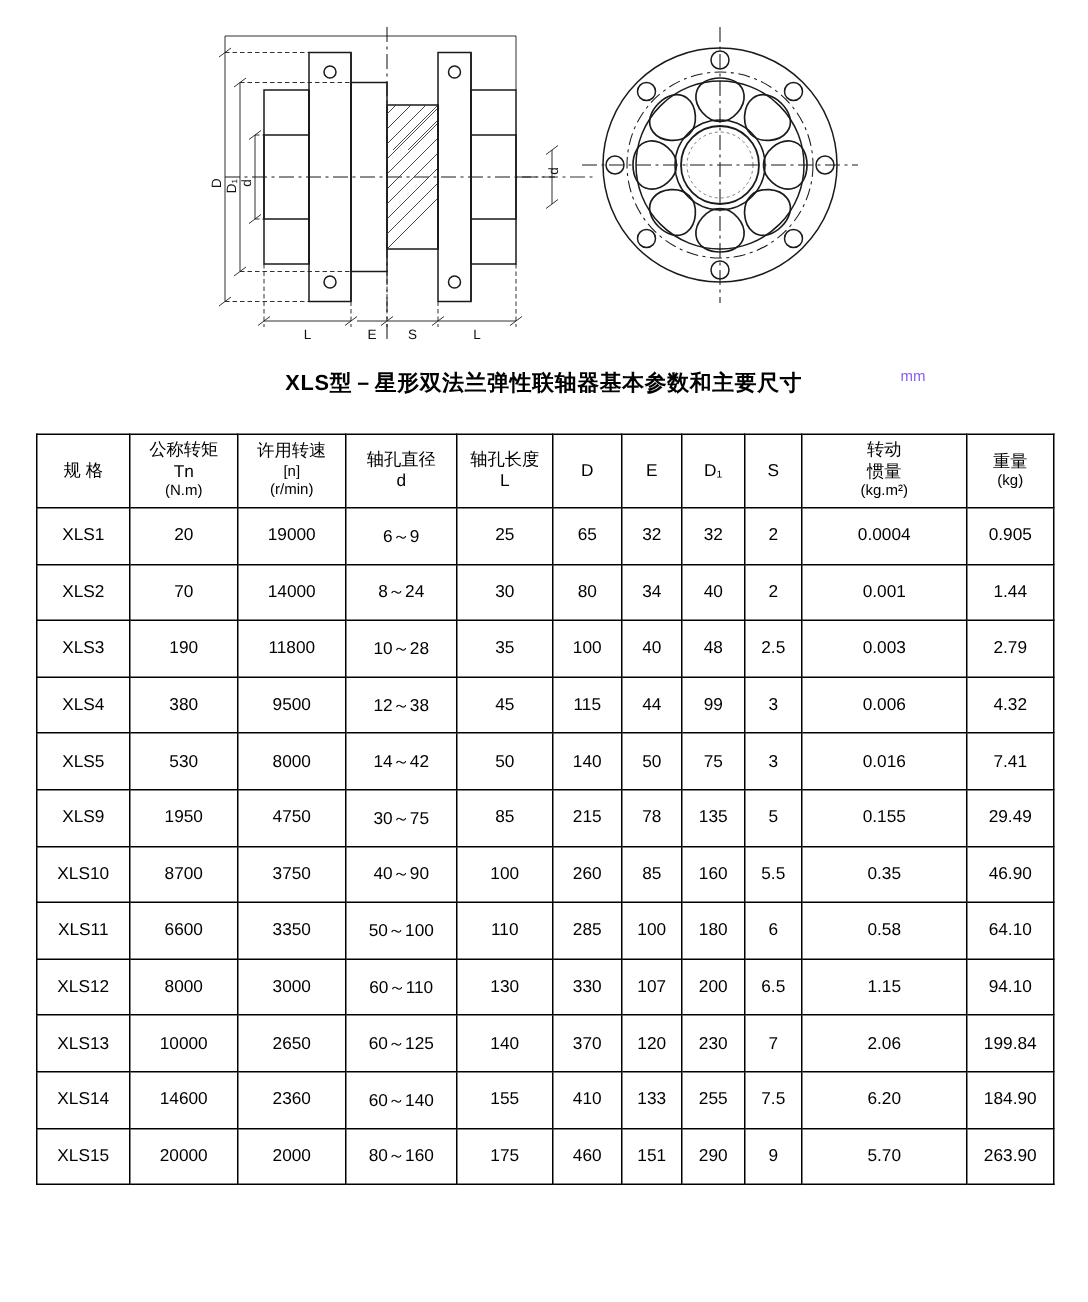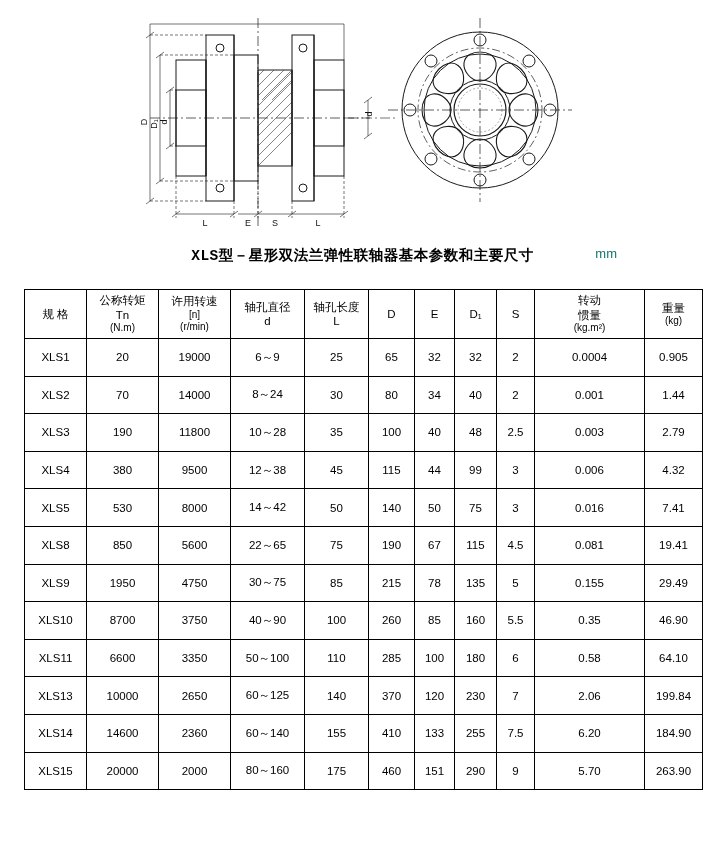--- a/index.html
+++ b/index.html
@@ -37,28 +37,27 @@
     height: 34px;
     text-align: center;
   }
   .title-text {
     font-size: 14.5px;
     font-weight: bold;
     letter-spacing: 0.5px;
     color: #000;
     display: inline-block;
     padding-top: 6px;
-    font-family: Liberation Mono, monospace;
   }
   .unit-text {
     position: absolute;
     right: 108px;
     top: 6px;
-    font-size: 13px;
-    color: #0f766e;
+    font-size: 10px;
+    color: #8b5cf6;
   }
 
   
   .table-wrap {
     position: absolute;
     left: 24px;
     top: 289px;
     width: 678px;
   }
   table.spec {
@@ -385,33 +384,20 @@
             <td>14～42</td>
             <td>50</td>
             <td>140</td>
             <td>50</td>
             <td>75</td>
             <td>3</td>
             <td>0.016</td>
             <td>7.41</td>
           </tr>
           <tr>
-            <td class="model">XLS8</td>
-            <td>850</td>
-            <td>5600</td>
-            <td>22～65</td>
-            <td>75</td>
-            <td>190</td>
-            <td>67</td>
-            <td>115</td>
-            <td>4.5</td>
-            <td>0.081</td>
-            <td>19.41</td>
-          </tr>
-          <tr>
             <td class="model">XLS9</td>
             <td>1950</td>
             <td>4750</td>
             <td>30～75</td>
             <td>85</td>
             <td>215</td>
             <td>78</td>
             <td>135</td>
             <td>5</td>
             <td>0.155</td>
@@ -437,20 +423,33 @@
             <td>50～100</td>
             <td>110</td>
             <td>285</td>
             <td>100</td>
             <td>180</td>
             <td>6</td>
             <td>0.58</td>
             <td>64.10</td>
           </tr>
           <tr>
+            <td class="model">XLS12</td>
+            <td>8000</td>
+            <td>3000</td>
+            <td>60～110</td>
+            <td>130</td>
+            <td>330</td>
+            <td>107</td>
+            <td>200</td>
+            <td>6.5</td>
+            <td>1.15</td>
+            <td>94.10</td>
+          </tr>
+          <tr>
             <td class="model">XLS13</td>
             <td>10000</td>
             <td>2650</td>
             <td>60～125</td>
             <td>140</td>
             <td>370</td>
             <td>120</td>
             <td>230</td>
             <td>7</td>
             <td>2.06</td>

